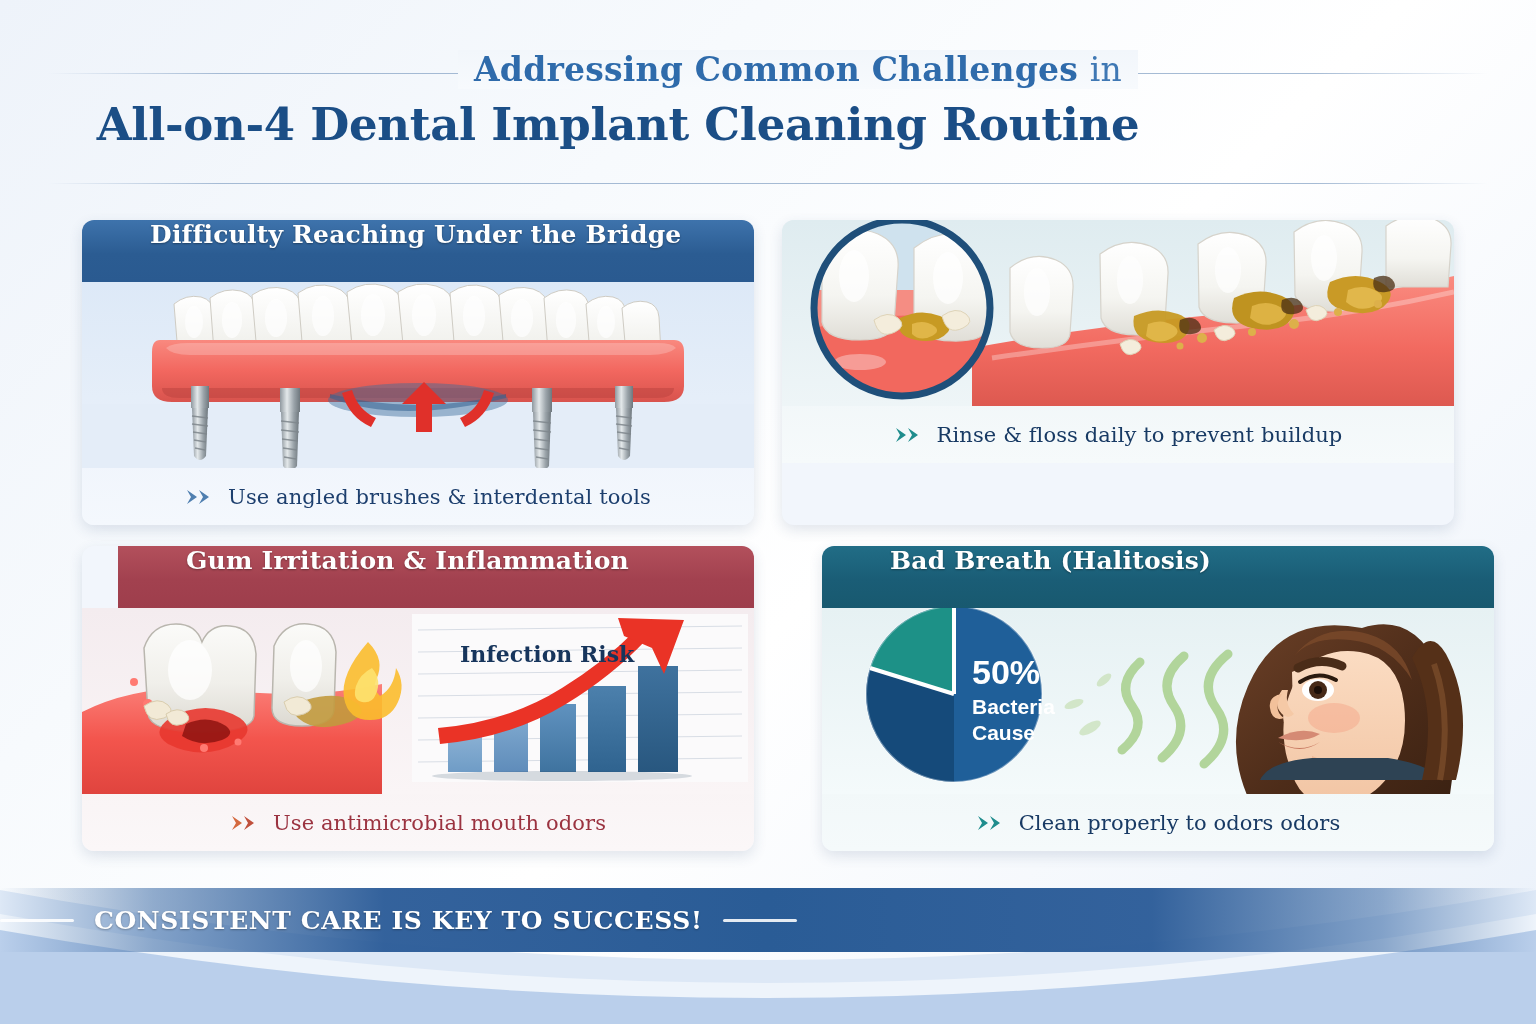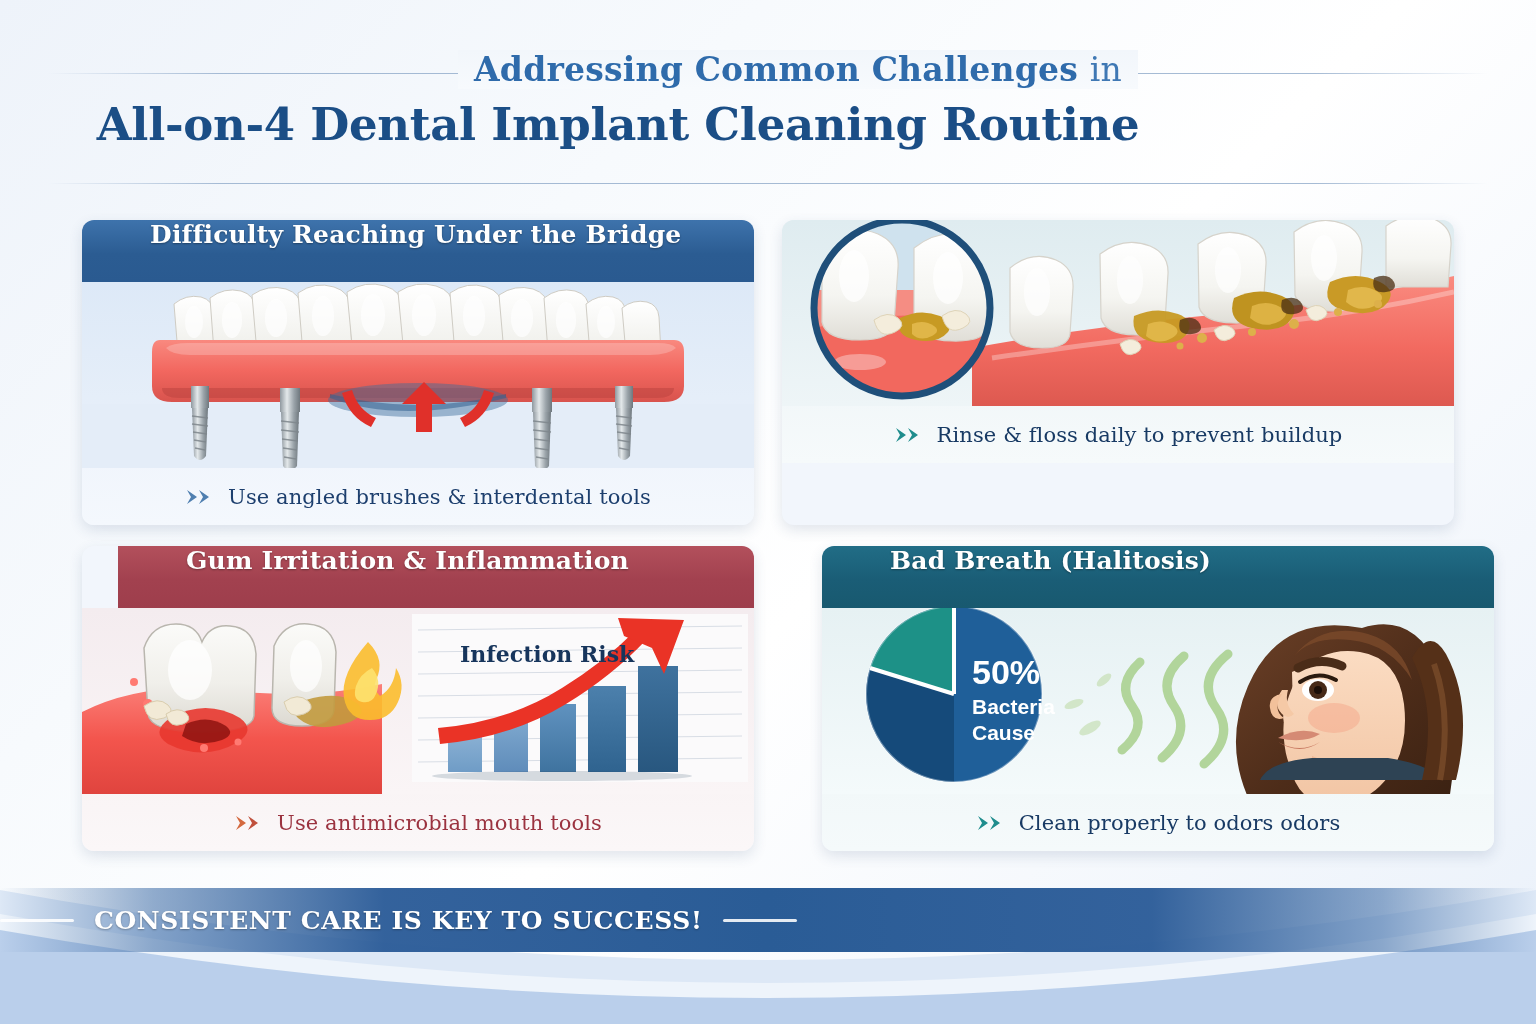--- a/index.html
+++ b/index.html
@@ -440,21 +440,21 @@
               <path d="M536 10 l66 2 l-20 54 l-12-26 l-28-12 z" fill="#ea3326"></path>
             </g>
             <text x="378" y="54" font-family="DejaVu Serif, serif" font-size="22" font-weight="700" fill="#17355c">Infection Risk</text>
           </g>
         </svg>
         <div class="caption">
           <svg class="chev" width="30" height="18" viewBox="0 0 30 18">
             <path d="M2 2 L12 9 L2 16 L6 9 Z" fill="#d4693f"></path>
             <path d="M14 2 L24 9 L14 16 L18 9 Z" fill="#c0503c"></path>
           </svg>
-          <span class="cap-txt cap-maroon">Use antimicrobial mouth tools</span>
+          <span class="cap-txt cap-maroon">Use antimicrobial mouth odors</span>
         </div>
       </div>
     </div>
 
     <div class="card c4">
       <div class="card-head head-deepteal">
         <span class="htxt">Bad Breath (Halitosis)</span>
       </div>
       <div class="card-body body-deepteal">
         <svg class="art" viewBox="0 0 672 186">

